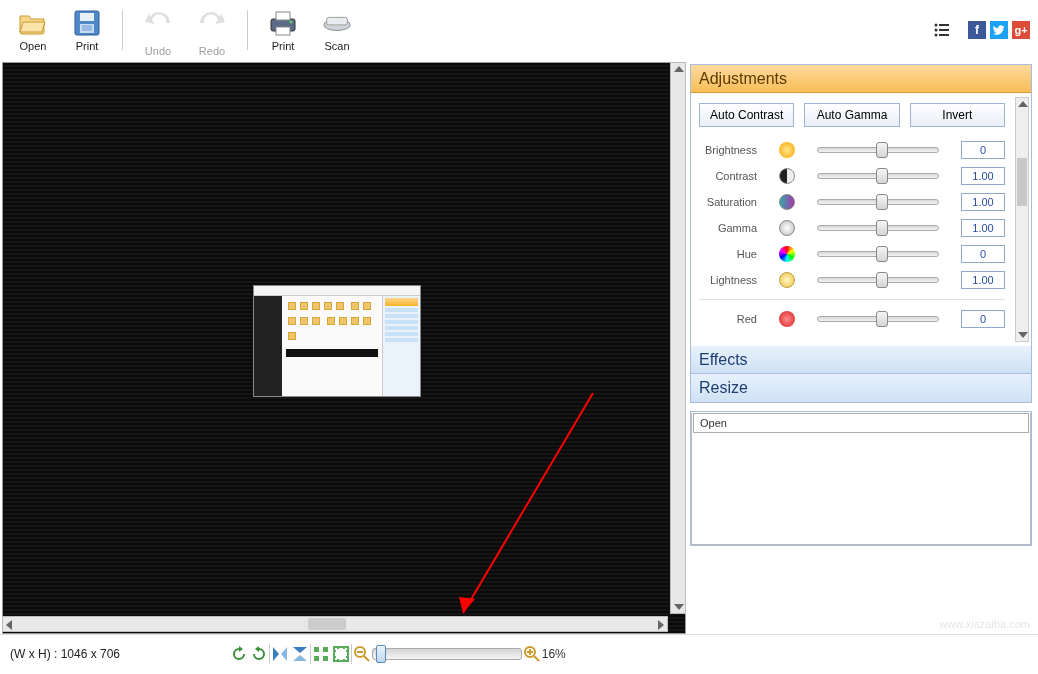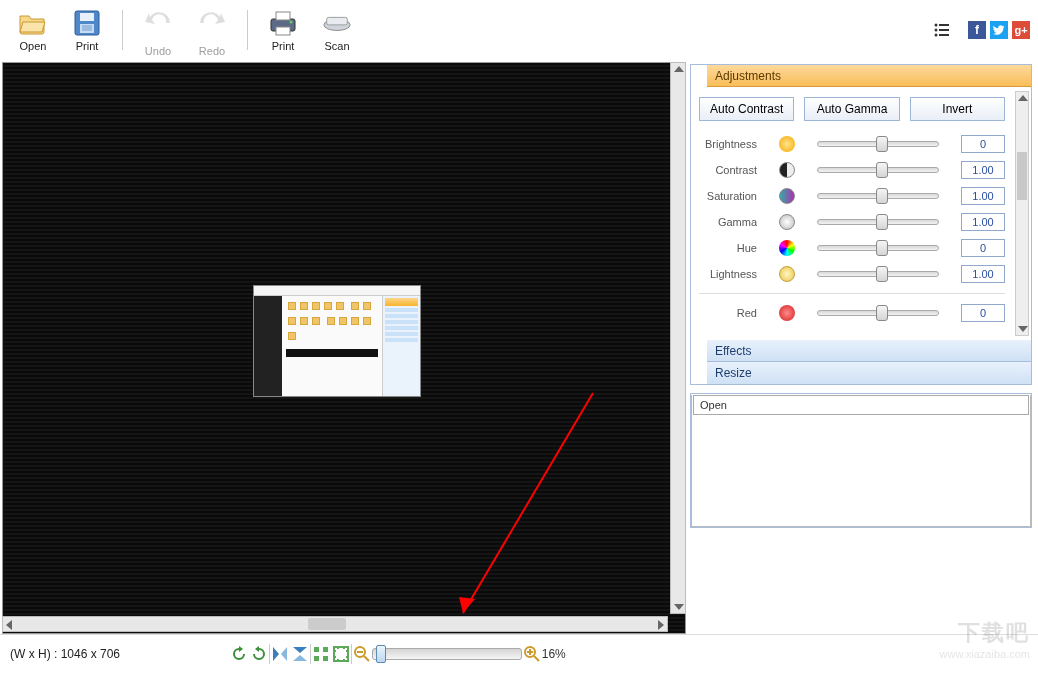--- a/index.html
+++ b/index.html
@@ -40,21 +40,21 @@
 .grip::after{content:"";position:absolute;left:3px;top:6px;width:4px;height:2px;box-shadow:0 0 0 1px #888,0 4px 0 1px #888,0 8px 0 1px #888;}
 
 .status-bar { height: 38px; display: flex; align-items: center; gap: 0; padding: 0 10px; border-top: 1px solid #ddd; }
 .sb-tool{display:inline-flex;width:20px;height:20px;align-items:center;justify-content:center;cursor:pointer;}
 .sb-sep{width:1px;height:20px;background:#ccc;}
 .zoom-slider{width:150px;height:12px;background:linear-gradient(#d5d5d5,#f5f5f5);border:1px solid #aaa;border-radius:3px;position:relative;}
 .zoom-thumb{position:absolute;left:3px;top:-4px;width:10px;height:18px;background:linear-gradient(#eaf3fb,#bcd8f0);border:1px solid #5a8bb5;border-radius:2px;}
 
 .side { width: 350px; padding: 4px 6px 4px 2px; display:flex; flex-direction:column; gap:8px;}
 .panel { border: 1px solid #a7bddb; background: #fff; }
-.panel-header { height: 22px; padding: 0 8px; display:flex; align-items:center; font-size: 12px; font-weight: normal; cursor:pointer;margin-left:16px;}
+.panel-header { height: 28px; padding: 0 8px; display:flex; align-items:center; font-size: 16px; font-weight: normal; cursor:pointer;}
 .ph-orange{ background: linear-gradient(#fdd99c,#f9be59); color:#5b3a00; border-bottom:1px solid #d89a3a;}
 .ph-blue{ background: linear-gradient(#e8f1fc,#cfe1f5); color:#1f3e70; border-bottom:1px solid #a7bddb;}
 .ph-gray{ background: linear-gradient(#f0f0f0,#e2e2e2); color:#333; border-bottom:1px solid #bbb;}
 .panel-body { padding: 10px 8px; position:relative; max-height: 330px; overflow:hidden;}
 .panel-scroll{position:absolute;right:2px;top:4px;bottom:4px;width:14px;background:#eee;border:1px solid #ccc;}
 .panel-scroll .thumb{position:absolute;right:1px;top:60px;width:10px;height:48px;background:#c8c8c8;}
 .panel-scroll::before{content:"";position:absolute;left:2px;top:3px;width:0;height:0;border-left:5px solid transparent;border-right:5px solid transparent;border-bottom:6px solid #666;}
 .panel-scroll::after{content:"";position:absolute;left:2px;bottom:3px;width:0;height:0;border-left:5px solid transparent;border-right:5px solid transparent;border-top:6px solid #666;}
 .btn-row{display:flex;gap:10px;margin-bottom:14px;padding-right:18px;}
 .btn{flex:1;height:24px;border:1px solid #9db5d6;background:linear-gradient(#fefefe,#e9eff7);font-size:12px;cursor:pointer;}
@@ -341,15 +341,14 @@
         <circle cx="7" cy="7" r="5" fill="none" stroke="#cc9a2a" stroke-width="2"></circle>
         <line x1="11" y1="11" x2="16" y2="16" stroke="#cc9a2a" stroke-width="2"></line>
         <line x1="4" y1="7" x2="10" y2="7" stroke="#cc9a2a" stroke-width="2"></line>
         <line x1="7" y1="4" x2="7" y2="10" stroke="#cc9a2a" stroke-width="2"></line>
       </svg>
     </span>
   <span style="width:40px;text-align:left;font-size:12px">16%</span>
 </div>
 
 <div class="watermark">
-  <div class="cn">下载吧</div>
   <div class="url">www.xiazaiba.com</div>
 </div>
 
 </body></html>

